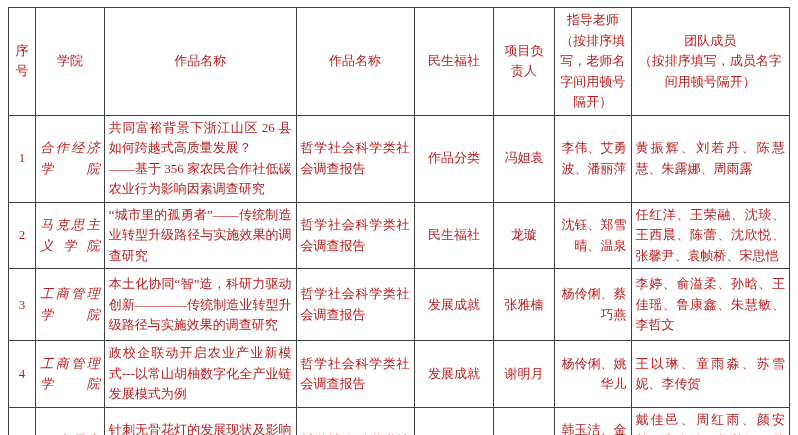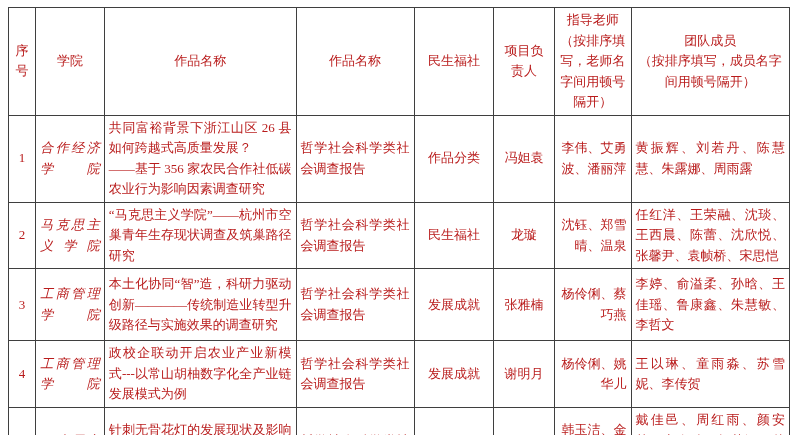--- a/index.html
+++ b/index.html
@@ -104,21 +104,21 @@
 ——基于 356 家农民合作社低碳农业行为影响因素调查研究</td>
         <td class="al-just">哲学社会科学类社会调查报告</td>
         <td class="al-center">作品分类</td>
         <td class="al-center">冯妲袁</td>
         <td class="al-left">李伟、艾勇波、潘丽萍</td>
         <td class="al-just">黄振辉、刘若丹、陈慧慧、朱露娜、周雨露</td>
       </tr>
       <tr>
         <td class="al-center">2</td>
         <td class="al-just-all">马克思主义学院</td>
-        <td class="al-just">“马克思主义学院”——杭州市空巢青年生存现状调查及筑巢路径研究</td>
+        <td class="al-just">“城市里的孤勇者”——传统制造业转型升级路径与实施效果的调查研究</td>
         <td class="al-just">哲学社会科学类社会调查报告</td>
         <td class="al-center">民生福社</td>
         <td class="al-center">龙璇</td>
         <td class="al-left">沈钰、郑雪晴、温泉</td>
         <td class="al-just">任红洋、王荣融、沈琰、王西晨、陈蕾、沈欣悦、张馨尹、袁帧桥、宋思恺</td>
       </tr>
       <tr>
         <td class="al-center">3</td>
         <td class="al-just-all">工商管理学院</td>
         <td class="al-just">本土化协同“智”造，科研力驱动创新————传统制造业转型升级路径与实施效果的调查研究</td>

